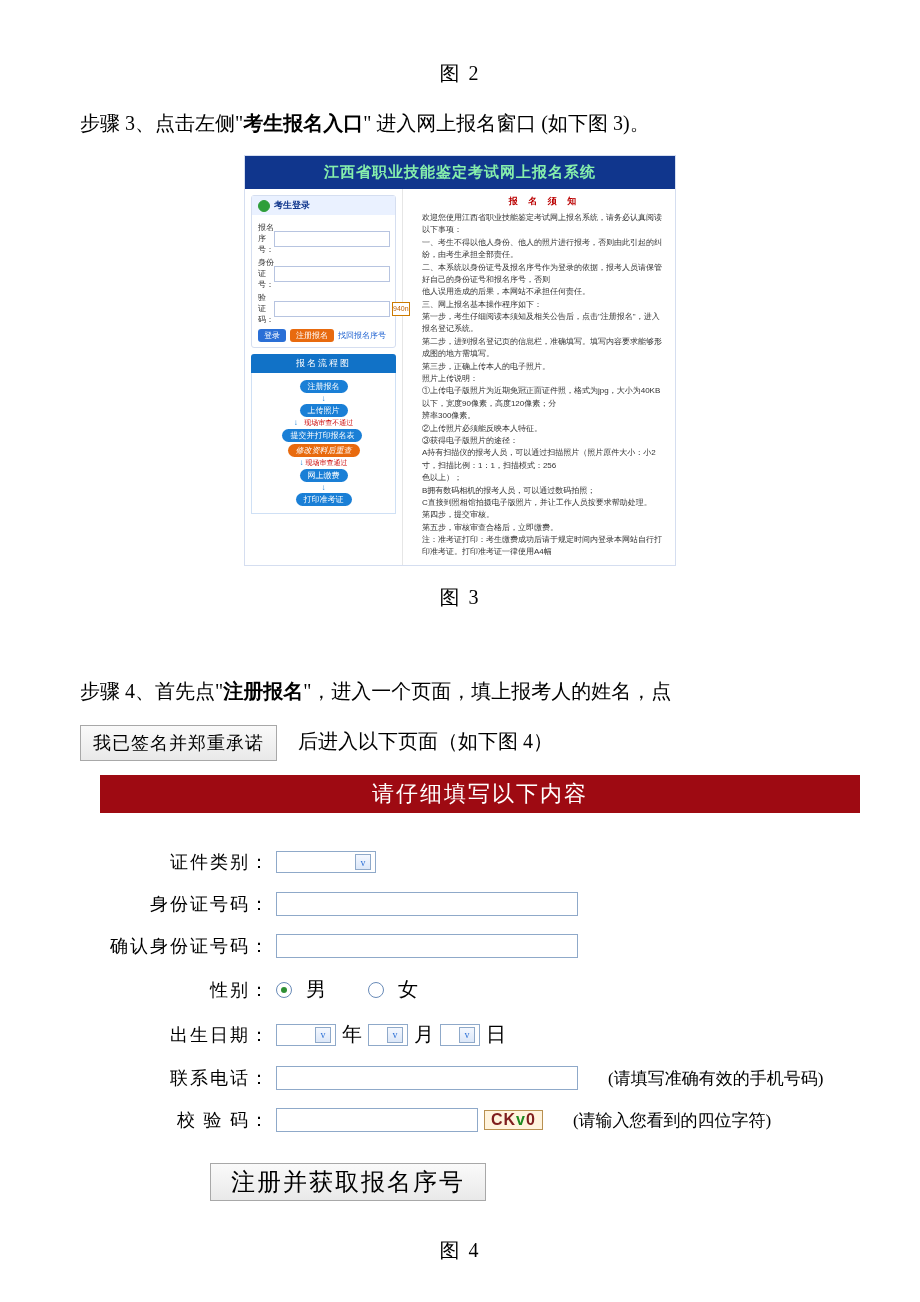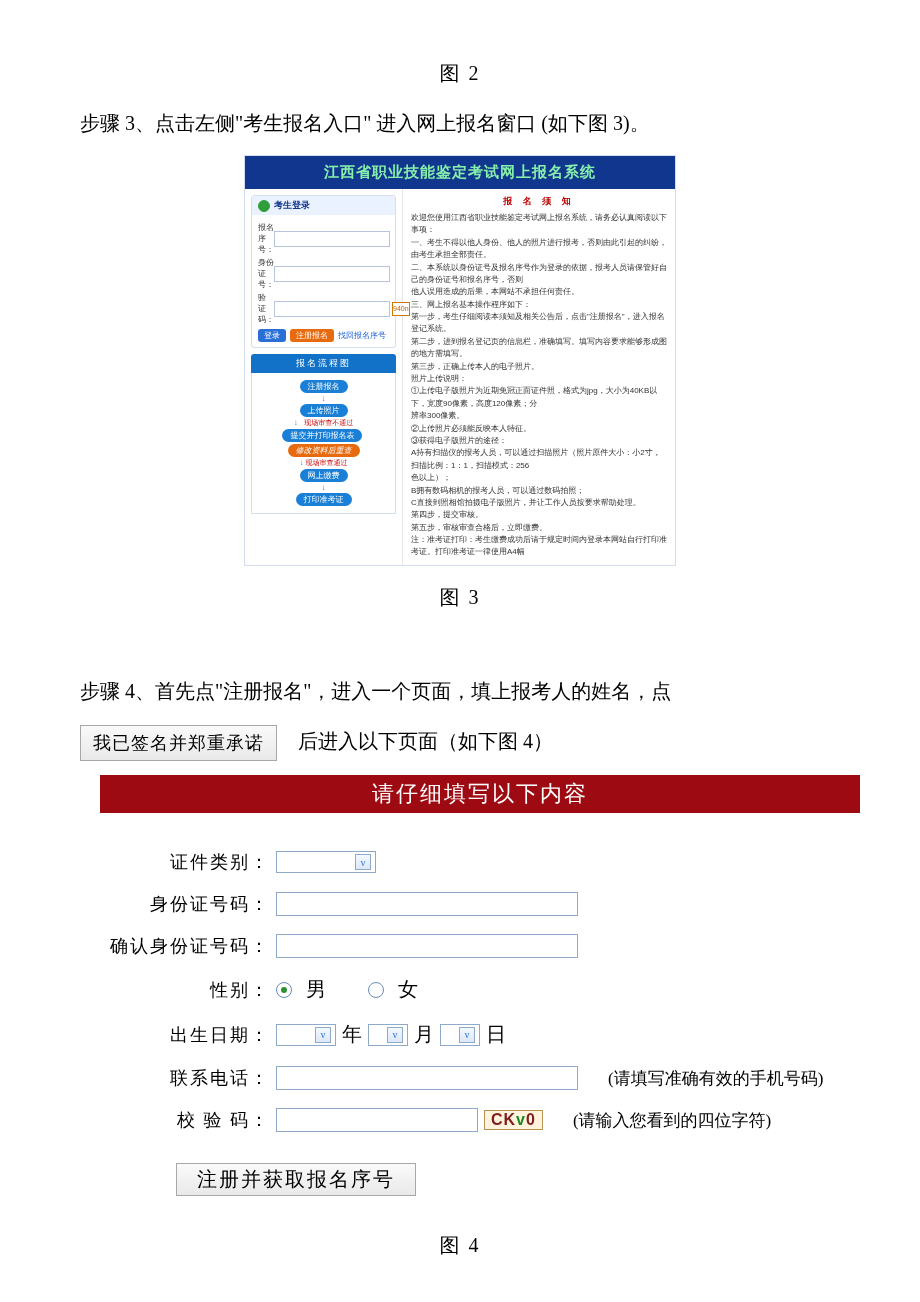--- a/index.html
+++ b/index.html
@@ -16,41 +16,42 @@
     text-align:center;
     font-size:20px;
     margin:10px 0 18px 0;
     letter-spacing:2px;
   }
   .step-line{
     font-size:20px;
     line-height:1.8;
     margin:6px 0 14px 0;
   }
-  .bold{font-weight:normal;}
+  .bold{font-weight:bold;}
   
   .shot1{
     width:430px;
     margin:0 auto;
     border:1px solid #d5def0;
     background:#fff;
     font-size:8px;
     font-family:"Microsoft YaHei","微软雅黑",sans-serif;
   }
   .shot1 .banner{
     background:#10368d;
     color:#86efac;
     text-align:center;
     font-size:15px;
     font-weight:bold;
     padding:7px 0;
     letter-spacing:1px;
   }
   .shot1 .body{
     display:flex;
+    gap:11px;
   }
   .shot1 .left{
     width:145px;
     padding:6px 6px 8px 6px;
     border-right:1px solid #e6e6e6;
   }
   .shot1 .right{
     flex:1;
     padding:6px 8px;
     color:#333;
@@ -185,24 +186,24 @@
   .capimg{
     border:1px solid #b89050;background:#fff3dd;color:#1d8a20;
     font-weight:bold;font-size:16px;padding:0 6px;font-family:Arial,sans-serif;
     letter-spacing:1px;
   }
   .capimg .r{color:#7f1d1d;}
   .submit-btn{
     display:inline-block;
     border:1px solid #a8a8a8;
     background:linear-gradient(#fafafa,#e9e9e9);
-    font-size:20px;
+    font-size:24px;
     padding:2px 20px;
     letter-spacing:2px;
-    margin-left:76px;
+    margin-left:110px;
     margin-top:22px;
   }
 </style>
 </head>
 <body>
 
 <div class="fig-caption">图 2</div>
 
 <div class="step-line">
   <span>步骤 3、点击左侧"</span><span class="bold">考生报名入口</span><span>" 进入网上报名窗口 (如下图 3)。</span>

